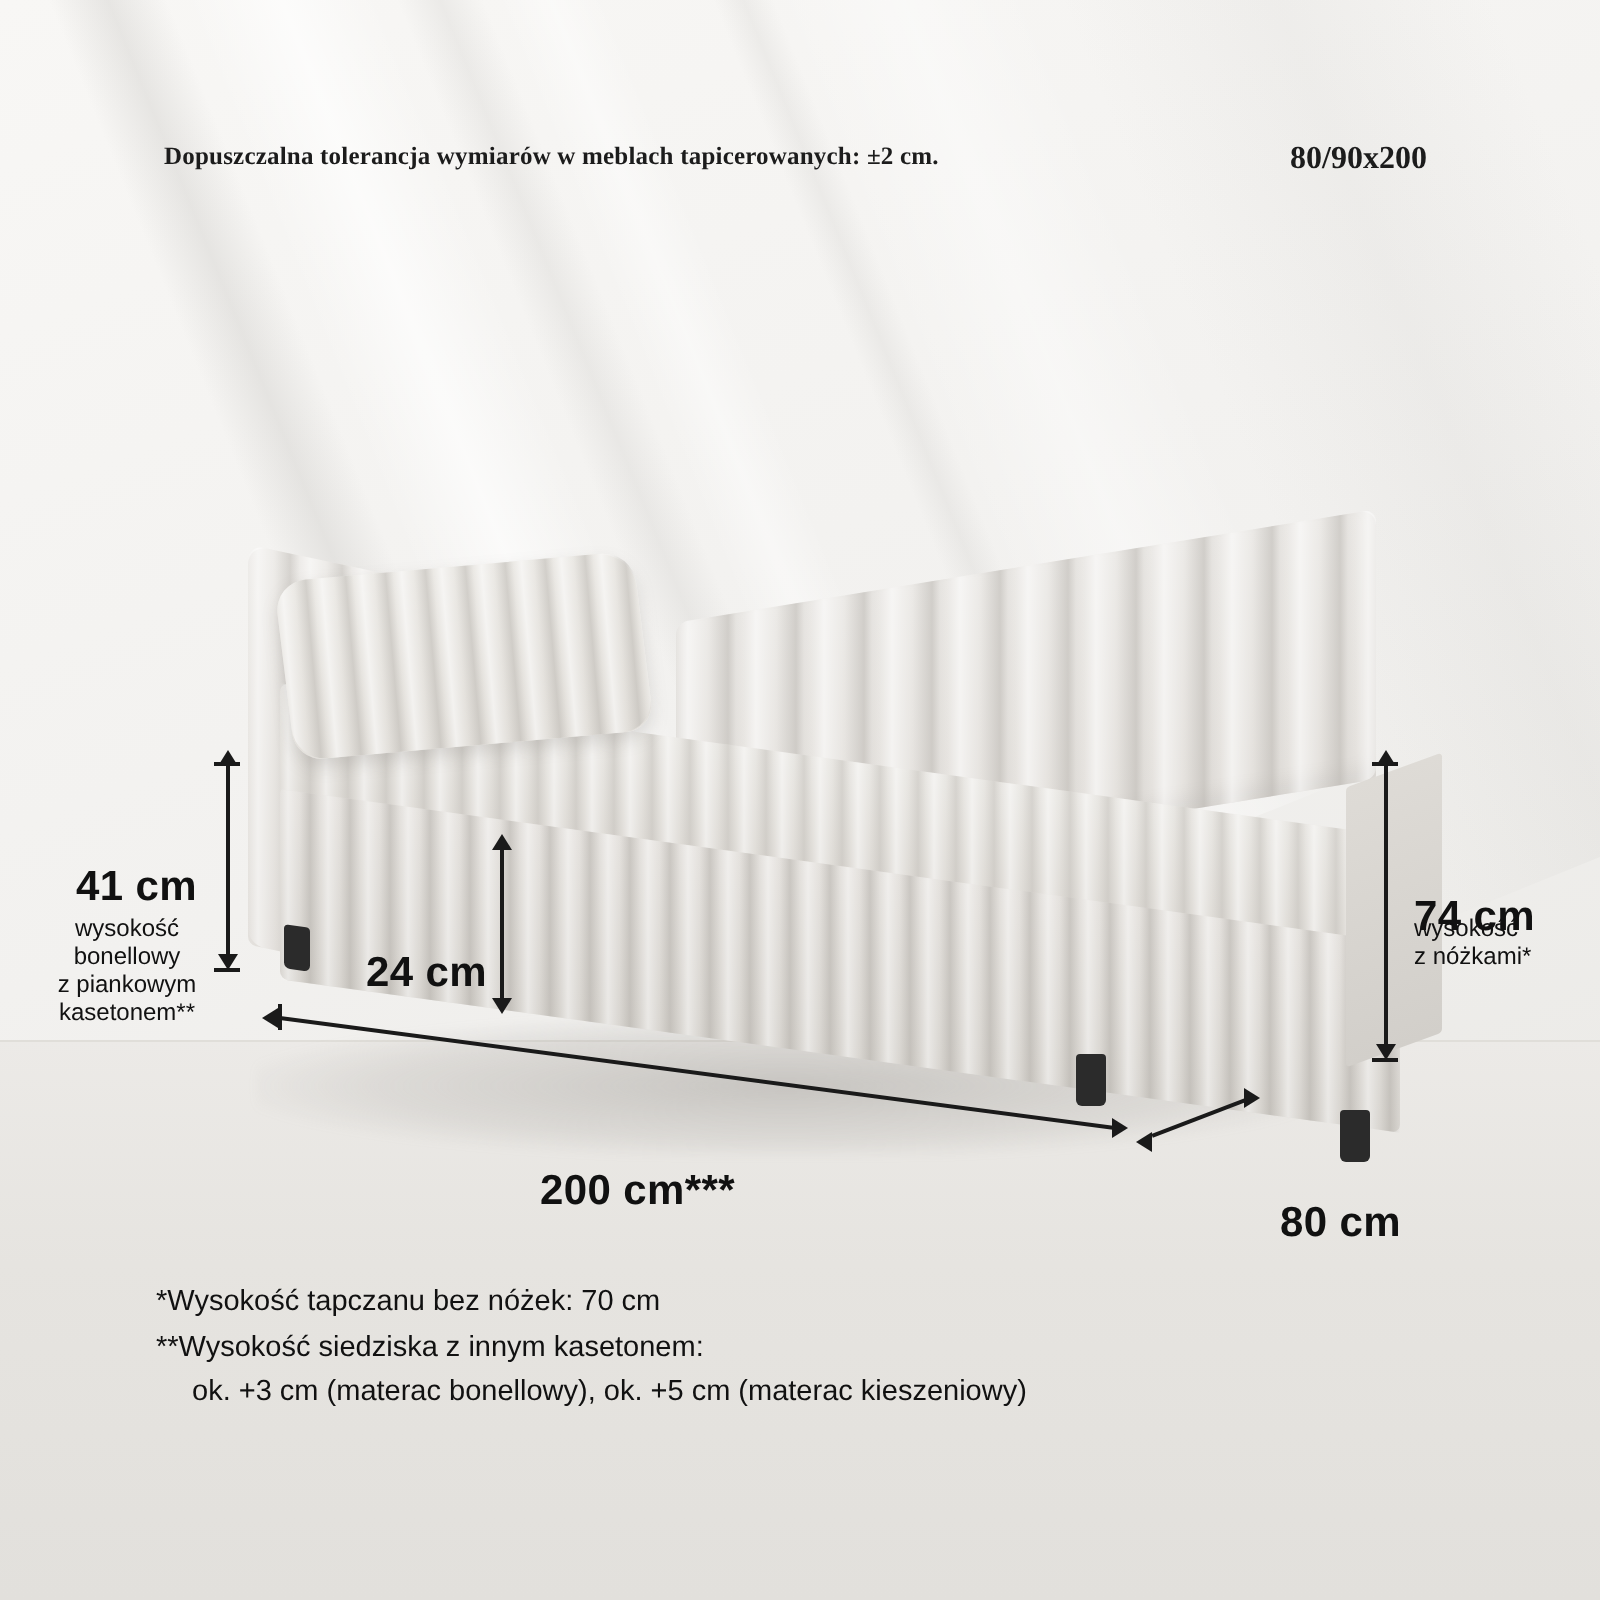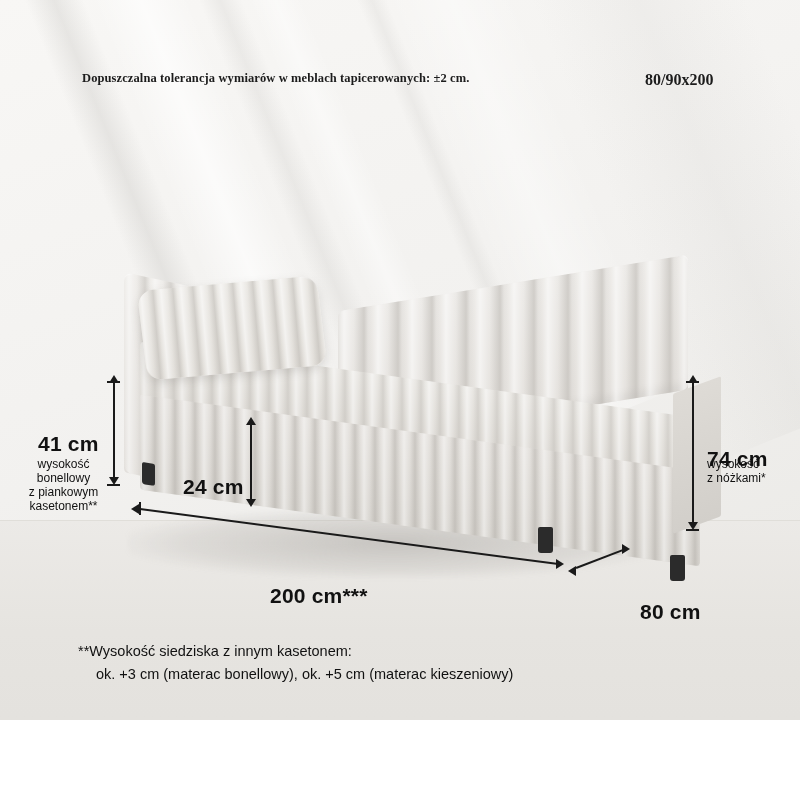--- a/index.html
+++ b/index.html
@@ -9,21 +9,21 @@
   body {
     width: 800px;
     height: 800px;
     background: #ffffff;
     font-family: "Liberation Sans", sans-serif;
     overflow: hidden;
   }
   .page {
     position: relative;
     width: 800px;
-    height: 720px;
+    height: 800px;
     background: linear-gradient(180deg, #f7f6f4 0%, #f4f3f1 55%, #eeecea 100%);
     overflow: hidden;
   }
 
   
   .wall {
     position: absolute;
     left: 0; top: 0;
     width: 800px; height: 540px;
     background: linear-gradient(160deg, #f8f7f5 0%, #f2f1ef 60%, #ecebe8 100%);
@@ -342,17 +342,18 @@
   <div class="arrow right" style="left:556px; top:559px;"></div>
   <div class="tick v" style="left:139px; top:502px;"></div>
   <div class="dim-label big" style="left:270px; top:547px;">200 cm***</div>
 
   <div class="rot-line" style="left:576px; top:567px; width:52px; transform: rotate(-21deg);"></div>
   <div class="arrow left" style="left:568px; top:566px;"></div>
   <div class="arrow right" style="left:622px; top:544px;"></div>
   <div class="dim-label big" style="left:640px; top:563px;">80 cm</div>
 
   <div class="footnotes">
+    <div>*Wysokość tapczanu bez nóżek: 70 cm</div>
     <div>**Wysokość siedziska z innym kasetonem:</div>
     <div class="fn-indent">ok. +3 cm (materac bonellowy), ok. +5 cm (materac kieszeniowy)</div>
   </div>
 
 </div>
 
 </body></html>

